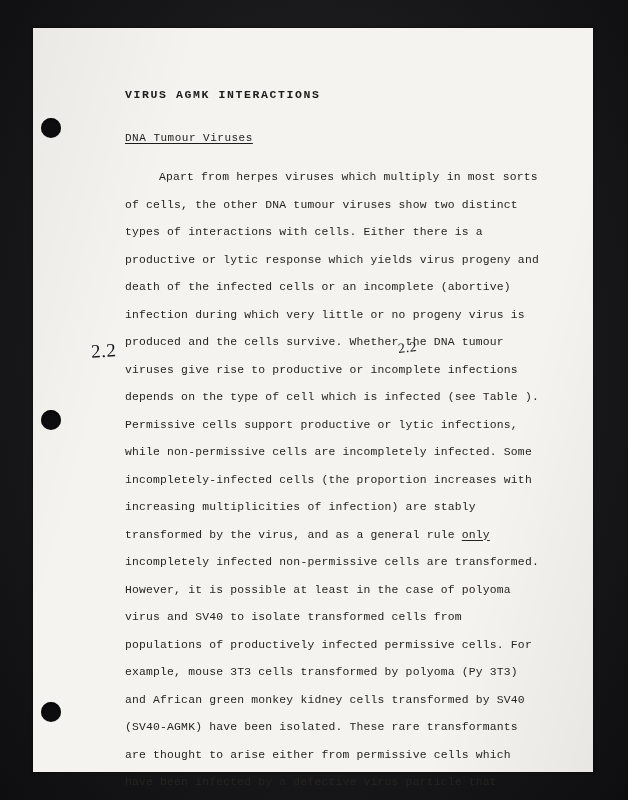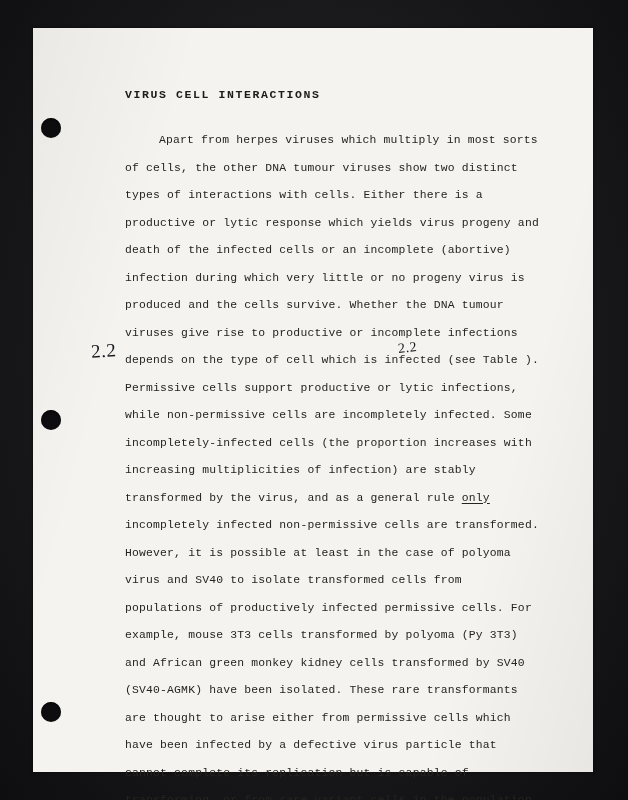--- a/index.html
+++ b/index.html
@@ -129,20 +129,23 @@
   <div id="page">
 
     <div class="punch" id="punch-1"></div>
     <div class="punch" id="punch-2"></div>
     <div class="punch" id="punch-3"></div>
 
     <div class="hand" id="annot-margin">2.2</div>
     <div class="hand" id="annot-inline">2.2</div>
 
     <div id="content">
-      <h1 class="doc-title">VIRUS  CELL  INTERACTIONS</h1>
+      <h1 class="doc-title">VIRUS  AGMK  INTERACTIONS</h1>
+      <div>
+        <span class="doc-subtitle">DNA Tumour Viruses</span>
+      </div>
       <p class="body-text">
         <span class="indent"></span><span>Apart from herpes viruses which multiply in most sorts of cells, the other DNA tumour viruses show two distinct types of interactions with cells. Either there is a productive or lytic response which yields virus progeny and death of the infected cells or an incomplete (abortive) infection during which very little or no progeny virus is produced and the cells survive.  Whether the DNA tumour viruses give rise to productive or incomplete infections depends on the type of cell which is infected (see Table  ).  Permissive cells support productive or lytic infections, while non-permissive cells are incompletely infected.  Some incompletely-infected cells (the proportion increases with increasing multiplicities of infection) are stably transformed by the virus, and as a general rule </span><span class="u">only</span><span> incompletely infected non-permissive cells are transformed.  However, it is possible at least in the case of polyoma virus and SV40 to isolate transformed cells from populations of productively infected permissive cells.  For example, mouse 3T3 cells transformed by polyoma (Py 3T3) and African green monkey kidney cells transformed by SV40 (SV40-AGMK) have been isolated.  These rare transformants are thought to arise either from permissive cells which have been infected by a defective virus particle that cannot complete its replication but is capable of transforming, or from rare variant cells in the population which cannot support a productive infection.</span>
       </p>
     </div>
 
   </div>
 </div>
 
 </body></html>

